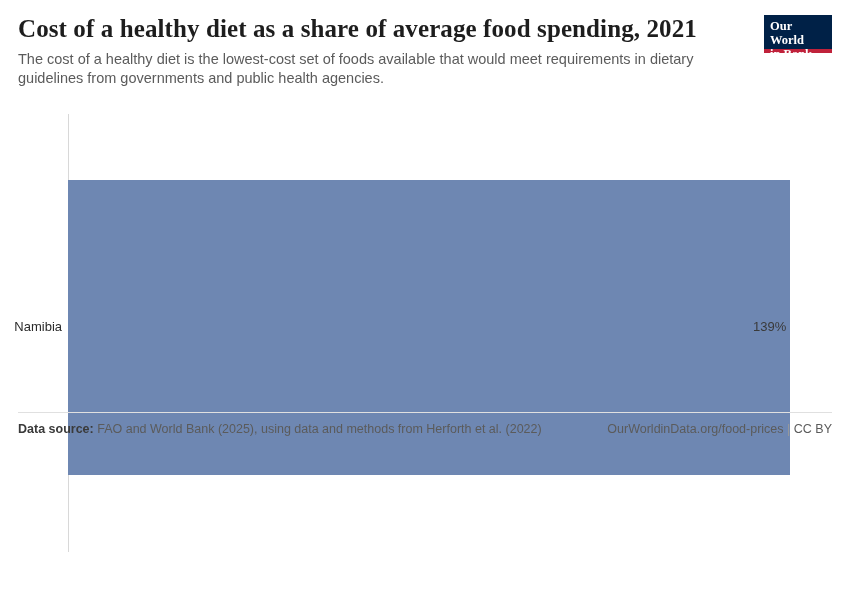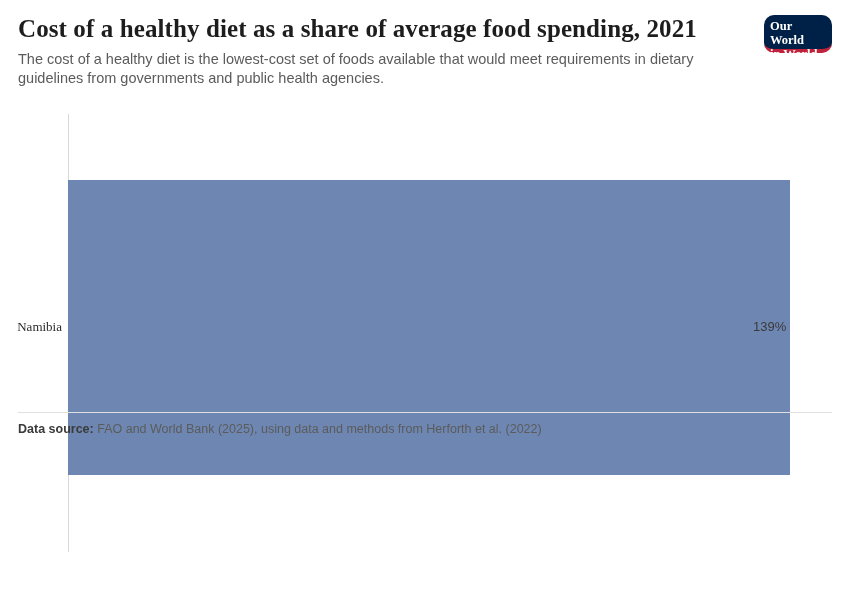--- a/index.html
+++ b/index.html
@@ -57,21 +57,20 @@
     background: #002147;
     color: #ffffff;
     font-family: "Liberation Serif", serif;
     font-weight: 700;
     font-size: 12.5px;
     line-height: 14px;
     padding: 4px 5px 0 6px;
     box-sizing: border-box;
     border-bottom: 4px solid #c0223b;
     cursor: pointer;
-    border-radius: 10px;
   }
   .logo span { display: block; }
 
   
   .chart-area {
     position: absolute;
     left: 0;
     top: 108px;
     width: 850px;
     height: 440px;
@@ -94,21 +93,20 @@
   }
   .entity-label {
     position: absolute;
     left: 8px;
     top: 211px;
     width: 54px;
     text-align: right;
     font-size: 13px;
     color: #2b2b2b;
     line-height: 16px;
-    font-family: Liberation Serif, serif;
   }
   .value-label {
     position: absolute;
     left: 795px;
     top: 211px;
     font-size: 13px;
     color: #3a3a3a;
     line-height: 16px;
     white-space: nowrap;
   }
@@ -144,30 +142,35 @@
 
 <div class="page">
 
   <div class="header">
     <h1 class="title">Cost of a healthy diet as a share of average food spending, 2021</h1>
     <p class="subtitle">The cost of a healthy diet is the lowest-cost set of foods available that would meet requirements in dietary guidelines from governments and public health agencies.</p>
   </div>
 
   <div class="logo">
     <span>Our World</span>
-    <span>in World</span>
+    <span>in Bank</span>
   </div>
 
   <div class="chart-area">
     <div class="axis-line"></div>
     <div class="entity-label">Namibia</div>
     <div class="bar" style="width: 722px; background: rgb(110, 135, 178);"></div>
     <div class="value-label" style="left: 753px;">139%</div>
   </div>
 
   <div class="footer">
     <div class="footer-left">
       <span class="src-label">Data source:</span>
       <span>FAO and World Bank (2025), using data and methods from Herforth et al. (2022)</span>
     </div>
+    <div class="footer-right">
+      <span>OurWorldinData.org/food-prices</span>
+      <span class="sep">|</span>
+      <span>CC BY</span>
+    </div>
   </div>
 
 </div>
 
 </body></html>

